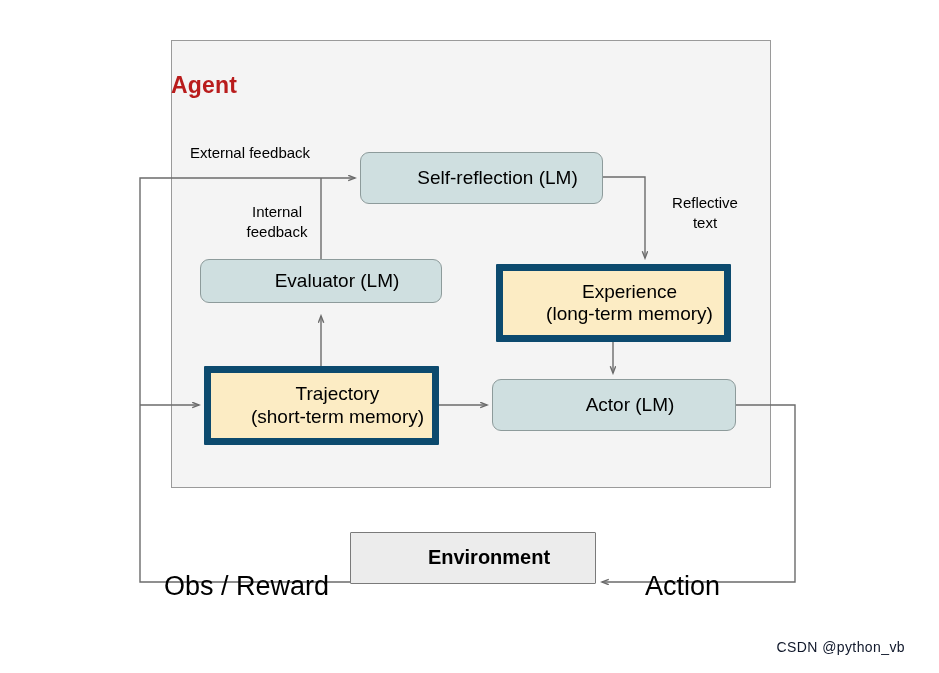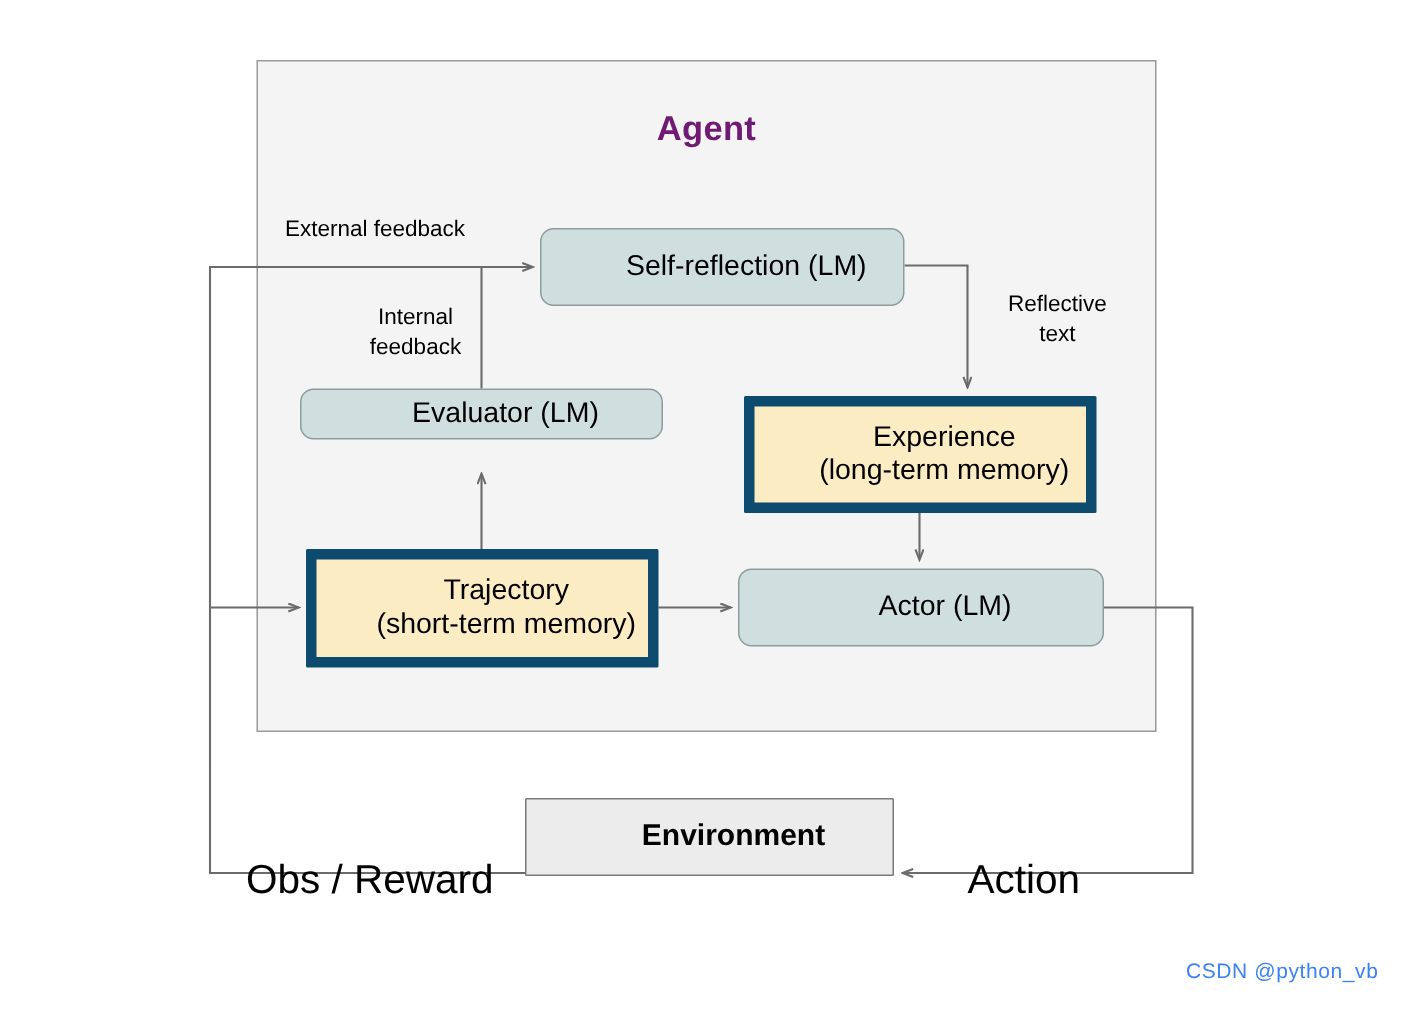--- a/index.html
+++ b/index.html
@@ -26,24 +26,23 @@
     height: 448px;
     background: #f4f4f4;
     border: 1px solid #9a9a9a;
     box-sizing: border-box;
   }
   #agent-title {
     position: absolute;
     left: 171px;
     top: 72px;
     width: 600px;
-    text-align: center;
     font-size: 23px;
     font-weight: bold;
-    color: #701a75;
+    color: #b91c1c;
     letter-spacing: 0.2px;
   }
   
   .node {
     position: absolute;
     box-sizing: border-box;
     display: flex;
     align-items: center;
     justify-content: center;
     text-align: center;
@@ -68,21 +67,21 @@
     border-radius: 1px;
   }
   .node-gray {
     background: #ececec;
     border: 1px solid #7a7a7a;
     border-radius: 1px;
     font-weight: bold;
     font-size: 20px;
   }
   #node-self-reflection { left: 360px; top: 152px; width: 243px; height: 52px; }
-  #node-evaluator       { left: 200px; top: 259px; width: 242px; height: 34px; }
+  #node-evaluator       { left: 200px; top: 259px; width: 242px; height: 44px; }
   #node-experience      { left: 496px; top: 264px; width: 235px; height: 78px; }
   #node-trajectory      { left: 204px; top: 366px; width: 235px; height: 79px; }
   #node-actor           { left: 492px; top: 379px; width: 244px; height: 52px; }
   #node-environment     { left: 350px; top: 532px; width: 246px; height: 52px; }
 
   
   .edge-label {
     position: absolute;
     font-size: 15px;
     color: #000000;
@@ -107,24 +106,24 @@
     width: 939px;
     height: 673px;
     z-index: 4;
     pointer-events: none;
   }
   #wires path, #wires line { fill: none; stroke: #6b6b6b; stroke-width: 1.4px; }
 
   
   #watermark {
     position: absolute;
-    right: 20px;
+    right: 34px;
     bottom: 18px;
     font-size: 14px;
-    color: #3b82f6;
+    color: #0f172a;
     letter-spacing: 0.4px;
   }
 </style>
 </head>
 <body>
 
 <div id="canvas">
 
   <div id="agent-container"></div>
 

